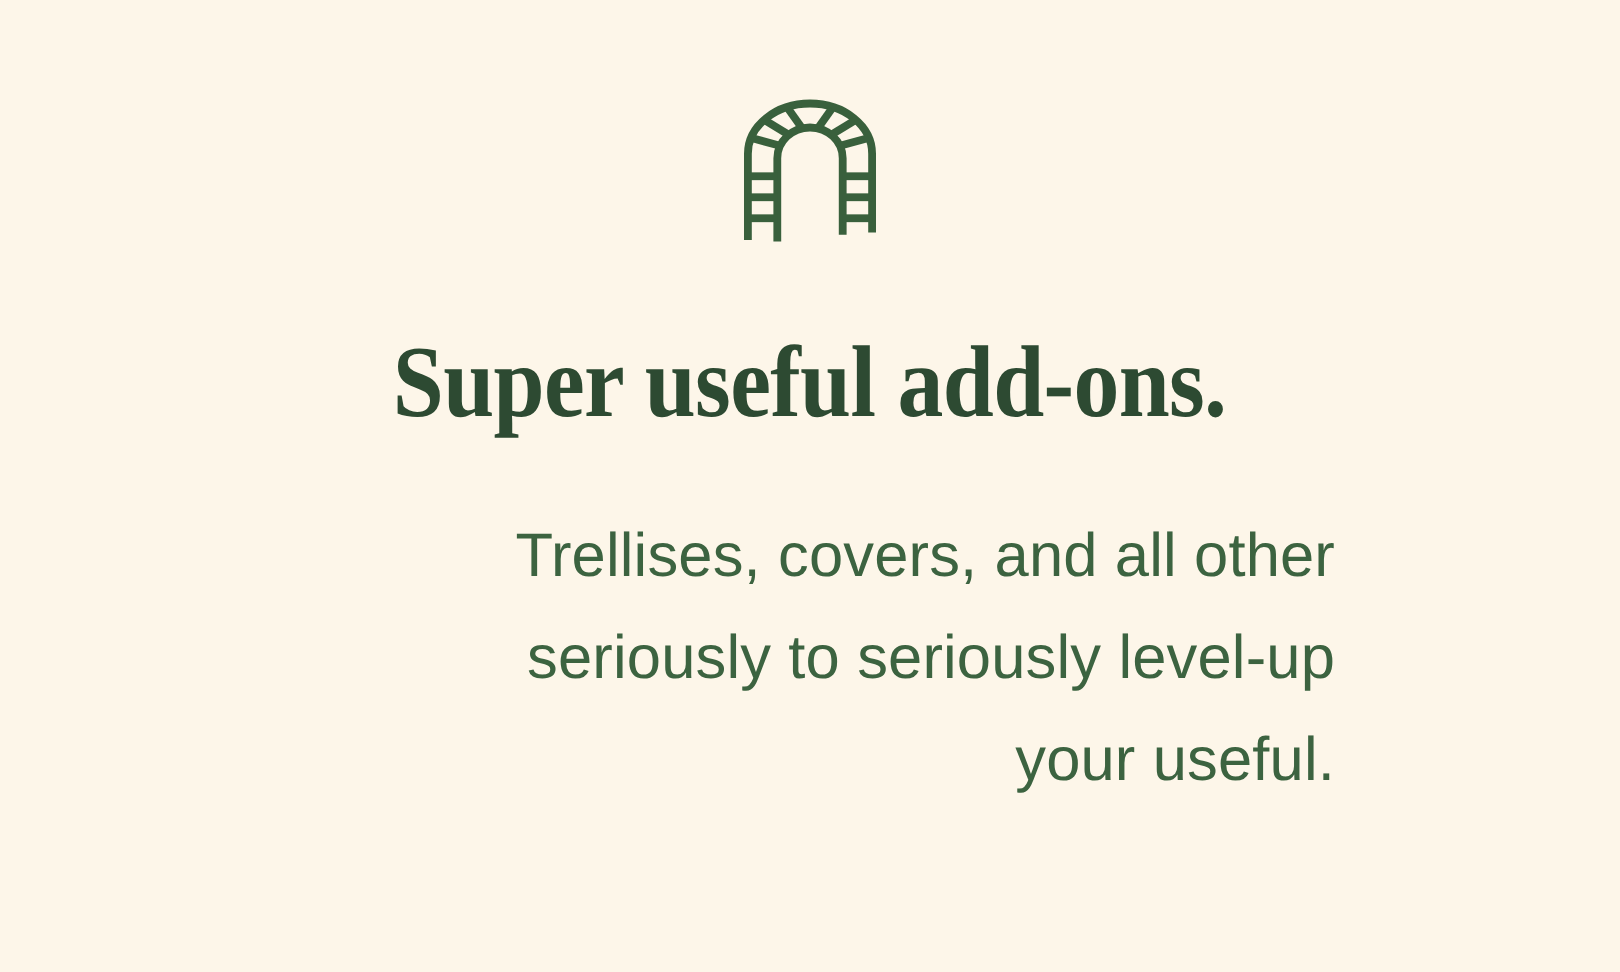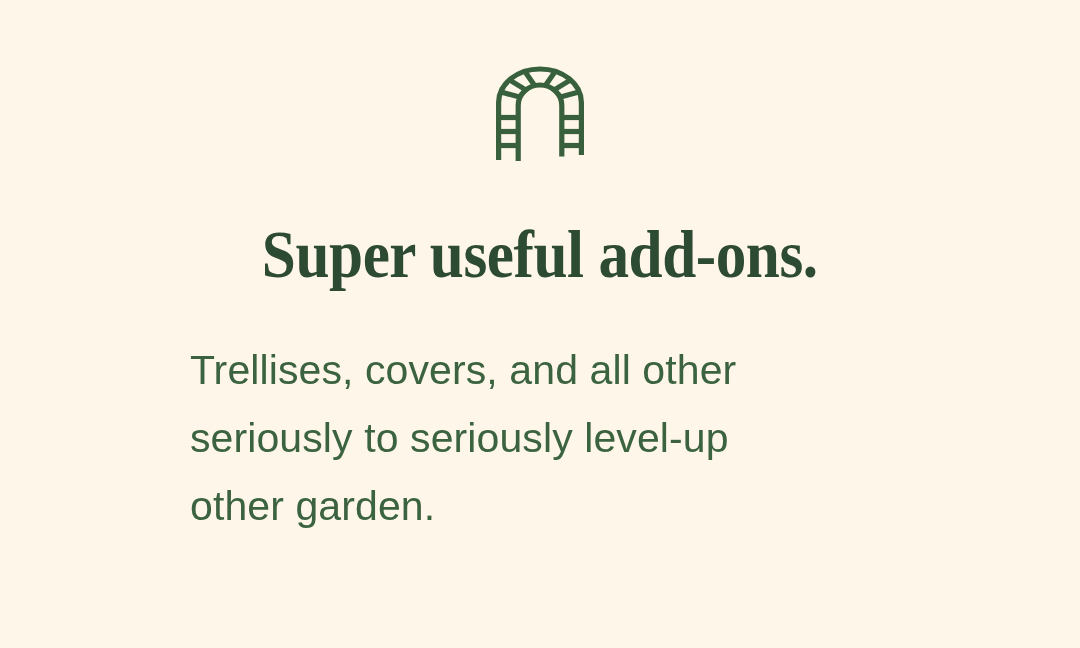--- a/index.html
+++ b/index.html
@@ -57,21 +57,21 @@
   }
 
   
   .subcopy {
     margin-top: 48px;
     font-family: "Liberation Sans", sans-serif;
     font-weight: 400;
     font-size: 41px;
     line-height: 68px;
     color: #3c6340;
-    text-align: left;
+    text-align: right;
     width: 700px;
     letter-spacing: 0.1px;
   }
   .subcopy .line { display: block; white-space: nowrap; }
 </style>
 </head>
 <body>
 
 <div class="promo-panel">
 
@@ -99,16 +99,16 @@
         <path d="M60.4 6.6 L51.4 19.4"></path>
       </g>
     </svg>
   </div>
 
   <h1 class="headline">Super useful add-ons.</h1>
 
   <p class="subcopy">
     <span class="line">Trellises, covers, and all other</span>
     <span class="line">seriously to seriously level-up</span>
-    <span class="line">other garden.</span>
+    <span class="line">your useful.</span>
   </p>
 
 </div>
 
 </body></html>

